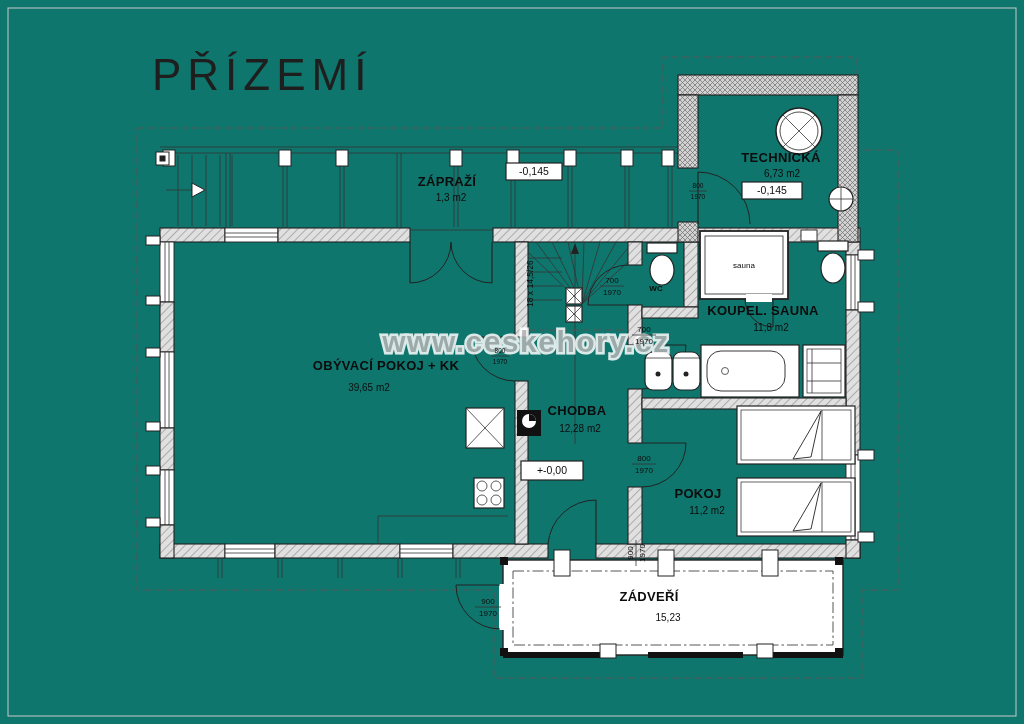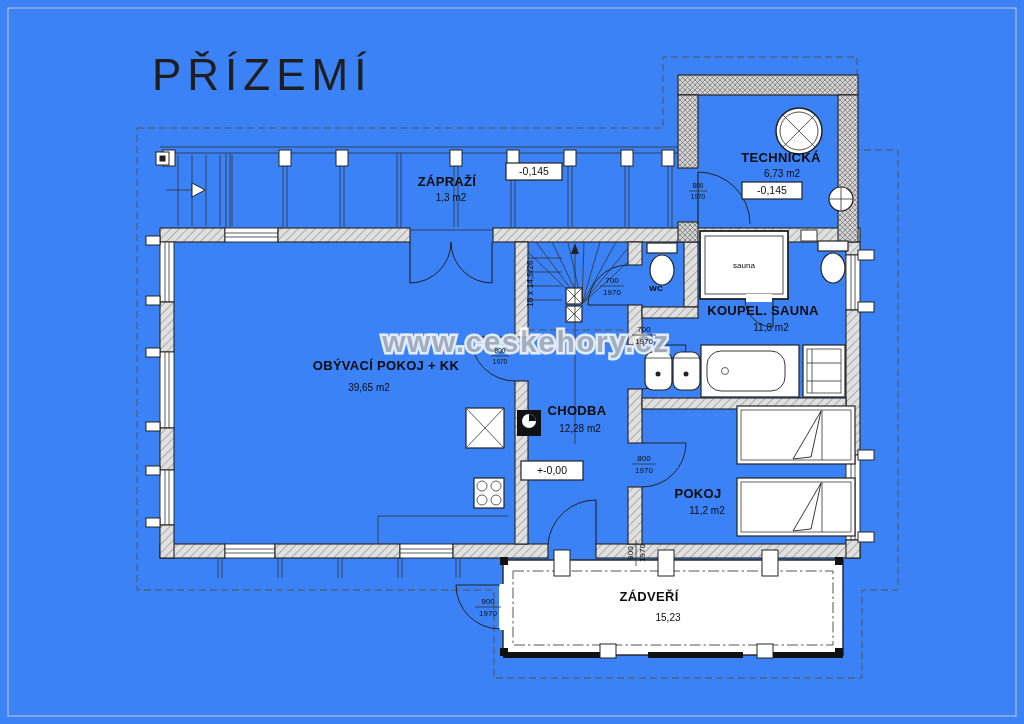--- a/index.html
+++ b/index.html
@@ -1,16 +1,16 @@
 <!DOCTYPE html>
 <html><head>
 <meta charset="utf-8">
 <style>
   html,body{margin:0;padding:0;background:#ffffff;}
-  .stage{position:relative;width:1024px;height:724px;background:#3b82f6;overflow:hidden;
+  .stage{position:relative;width:1024px;height:724px;background:#0f766e;overflow:hidden;
          font-family:"Liberation Sans",sans-serif;}
   svg{position:absolute;left:0;top:0;}
   .wall{fill:url(#hatch);stroke:#222;stroke-width:1.1;}
   .twall{fill:url(#xhatch);stroke:#222;stroke-width:1.1;}
   .win{fill:#fff;stroke:#222;stroke-width:0.9;}
   .fixture{fill:#fff;stroke:#222;stroke-width:1.2;}
   .thin{fill:none;stroke:#333;stroke-width:0.8;}
   .arc{fill:none;stroke:#222;stroke-width:1;}
   .leaf{fill:none;stroke:#222;stroke-width:1.1;}
   .dashline{stroke:#555;stroke-width:1;fill:none;stroke-dasharray:7 4;}

